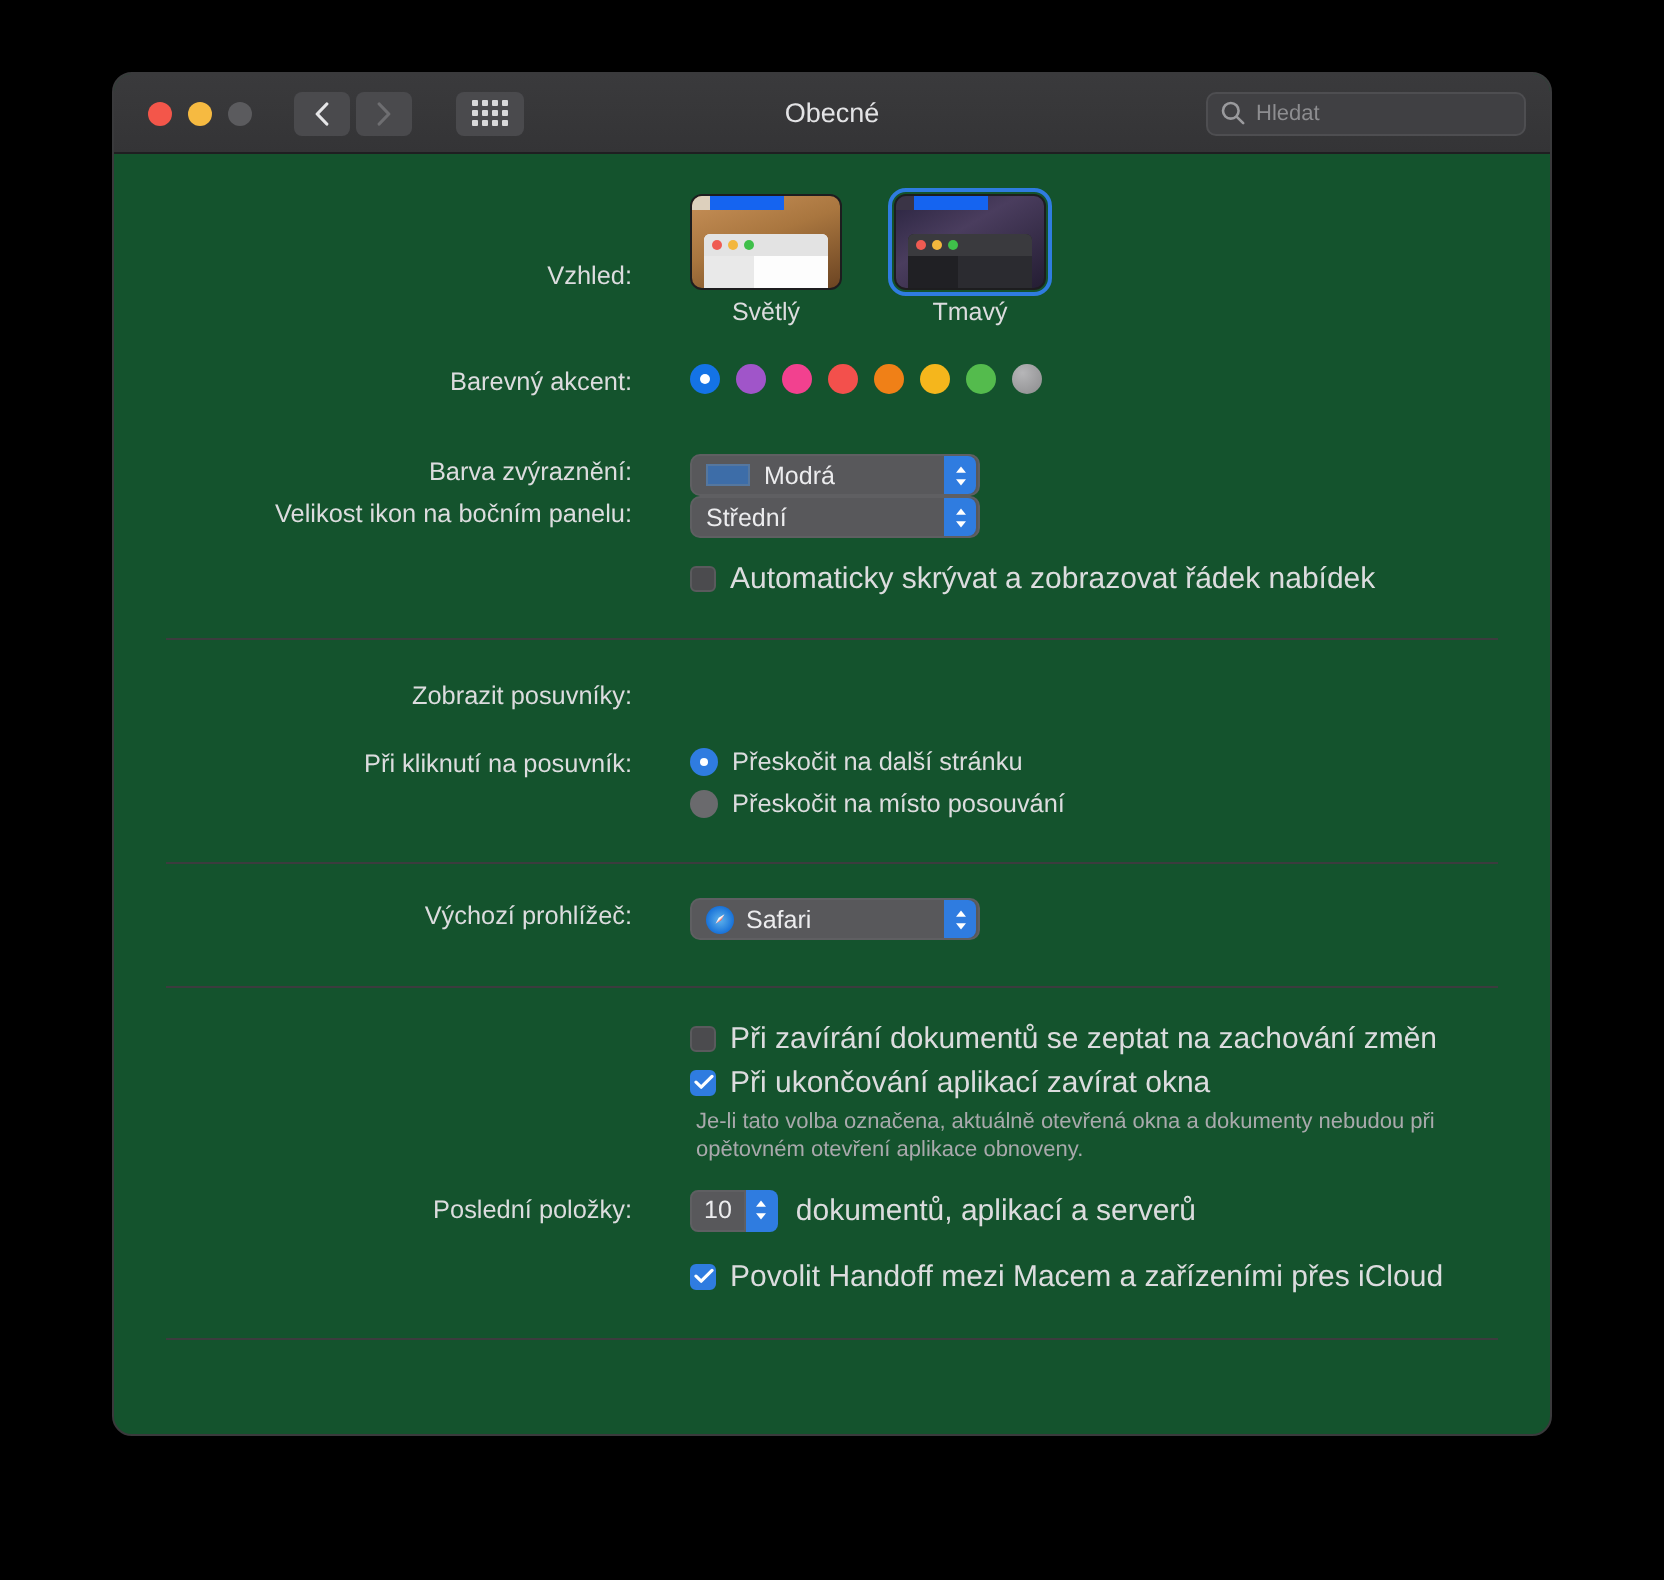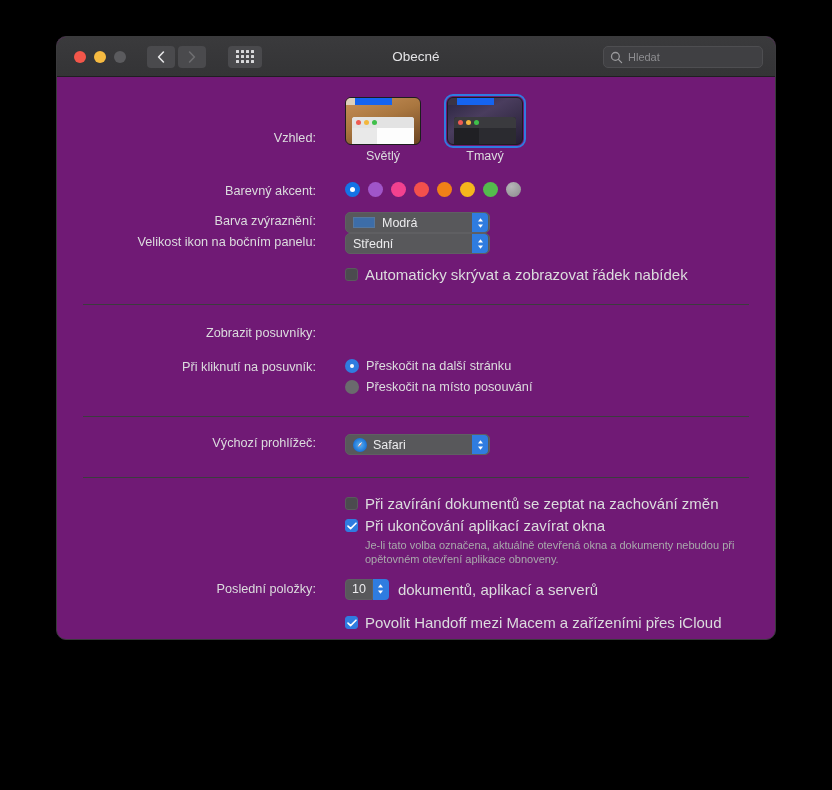--- a/index.html
+++ b/index.html
@@ -5,22 +5,22 @@
   * { box-sizing: border-box; margin: 0; padding: 0; }
   html, body {
     width: 832px; height: 790px;
     background: #000000;
     font-family: "Liberation Sans", sans-serif;
     overflow: hidden;
   }
   .window {
     position: absolute;
     left: 56px; top: 36px;
-    width: 720px; height: 604px;
-    background: #701a75;
+    width: 720px; height: 682px;
+    background: #14532d;
     border-radius: 10px;
     overflow: hidden;
     box-shadow: 0 18px 50px rgba(0,0,0,0.75);
     border: 1px solid #3a3a3c;
   }
   
   .titlebar {
     height: 40px;
     background: linear-gradient(#3a3a3c, #343436);
     border-bottom: 1px solid #1f1f21;
@@ -333,21 +333,21 @@
         <span class="dot" style="background:#a055c9"></span>
         <span class="dot" style="background:#f2418f"></span>
         <span class="dot" style="background:#f3504c"></span>
         <span class="dot" style="background:#f08017"></span>
         <span class="dot" style="background:#f5b61c"></span>
         <span class="dot" style="background:#54bb4d"></span>
         <span class="dot graphite"></span>
       </div>
     </div>
 
-    <div class="row" style="margin-top:12px">
+    <div class="row" style="margin-top:27px">
       <div class="lbl">Barva zvýraznění:</div>
       <div class="ctl">
         <div class="popup" style="width:145px">
           <span class="swatch"></span>
           <span>Modrá</span>
           <span class="chev">
             <svg width="9" height="14" viewBox="0 0 9 14">
                 <path d="M4.5 2.2 7 5.4H2z" fill="#fff"></path>
                 <path d="M4.5 11.8 2 8.6h5z" fill="#fff"></path>
               </svg>
@@ -437,21 +437,21 @@
         <div class="cbrow">
           <span class="cb on">
             <span>
               <svg width="10" height="8" viewBox="0 0 10 8">
                   <path d="M1 4.1 3.6 6.6 9 1.2" fill="none" stroke="#fff" stroke-width="1.6" stroke-linecap="round" stroke-linejoin="round"></path>
                 </svg>
             </span>
           </span>
           <span class="cbtext">Při ukončování aplikací zavírat okna</span>
         </div>
-        <div class="hint" style="margin-left:20px">Je‑li tato volba označena, aktuálně otevřená okna a dokumenty nebudou při opětovném otevření aplikace obnoveny.</div>
+        <div class="hint" style="margin-left:3px">Je‑li tato volba označena, aktuálně otevřená okna a dokumenty nebudou při opětovném otevření aplikace obnoveny.</div>
       </div>
     </div>
 
     <div class="row" style="margin-top:13px;align-items:center">
       <div class="lbl">Poslední položky:</div>
       <div class="ctl" style="display:flex;align-items:center;gap:9px">
         <div class="stepwrap">
           <div class="stepfield">10</div>
           <div class="stepbtns">
             <svg width="9" height="14" viewBox="0 0 9 14">

